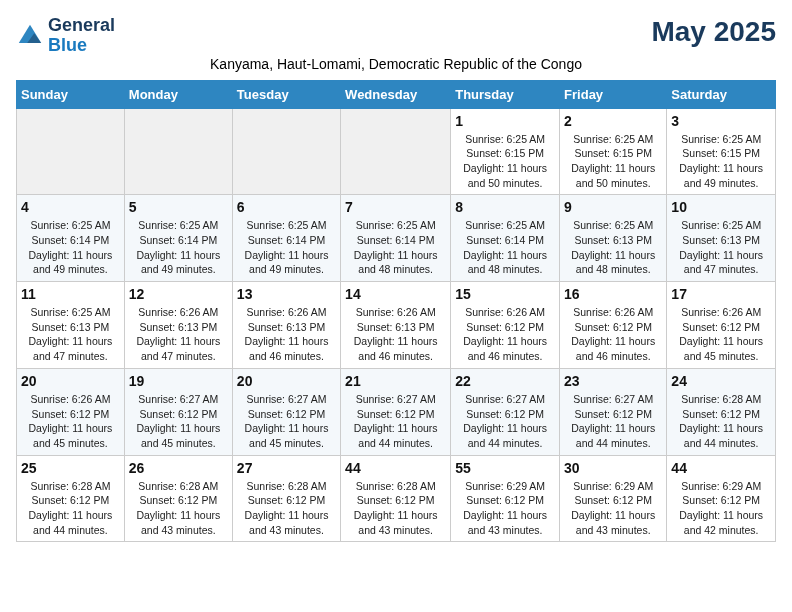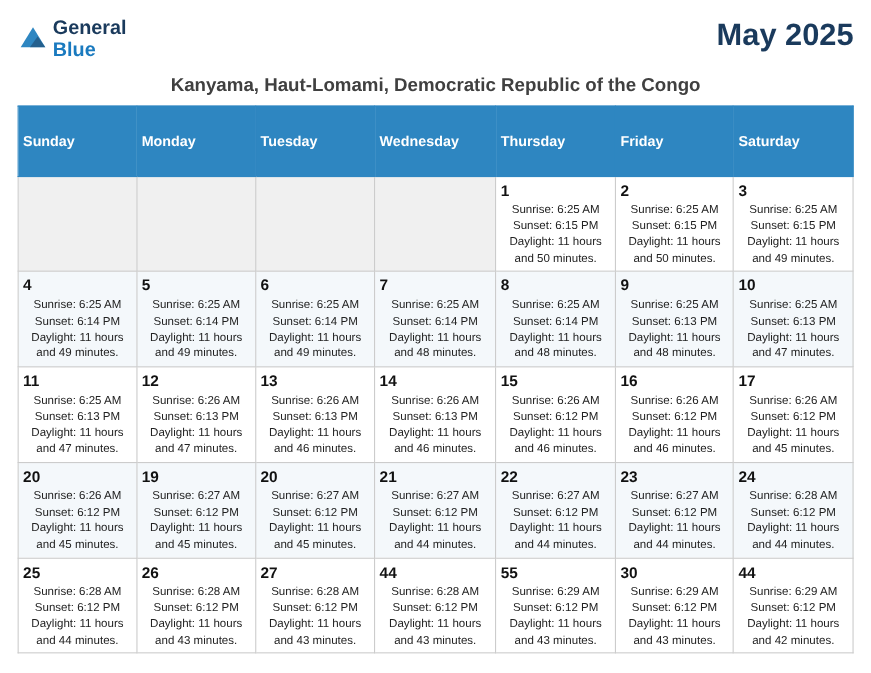--- a/index.html
+++ b/index.html
@@ -7,21 +7,21 @@
       font-family: Arial, sans-serif;
       background: #fff;
       width: 792px;
       min-height: 612px;
       padding: 16px;
     }
     .header-area {
       display: flex;
       justify-content: space-between;
       align-items: flex-start;
-      margin-bottom: 12px;
+      margin-bottom: 0;
     }
     .logo {
       display: flex;
       align-items: center;
       gap: 4px;
     }
     .logo-text {
       font-size: 18px;
       font-weight: bold;
       line-height: 1.1;
@@ -33,34 +33,34 @@
       height: 28px;
     }
     .month-title {
       font-size: 28px;
       font-weight: bold;
       color: #1a3a5c;
       text-align: right;
     }
     .subtitle {
       text-align: center;
-      font-size: 17px;
-      color: #404040;
+      font-size: 14px;
+      color: #000000;
       margin-bottom: 8px;
-      font-weight: bold;
+      font-weight: normal;
     }
     table {
       width: 100%;
       border-collapse: collapse;
       font-size: 11px;
     }
     thead th {
       background: #2e86c1;
       color: #fff;
-      padding: 24px 4px;
+      padding: 6px 4px;
       text-align: left;
       font-size: 13px;
       font-weight: bold;
       border: 1px solid #2e86c1;
     }
     tbody td {
       border: 1px solid #ccc;
       vertical-align: top;
       padding: 4px;
       width: 113px;

